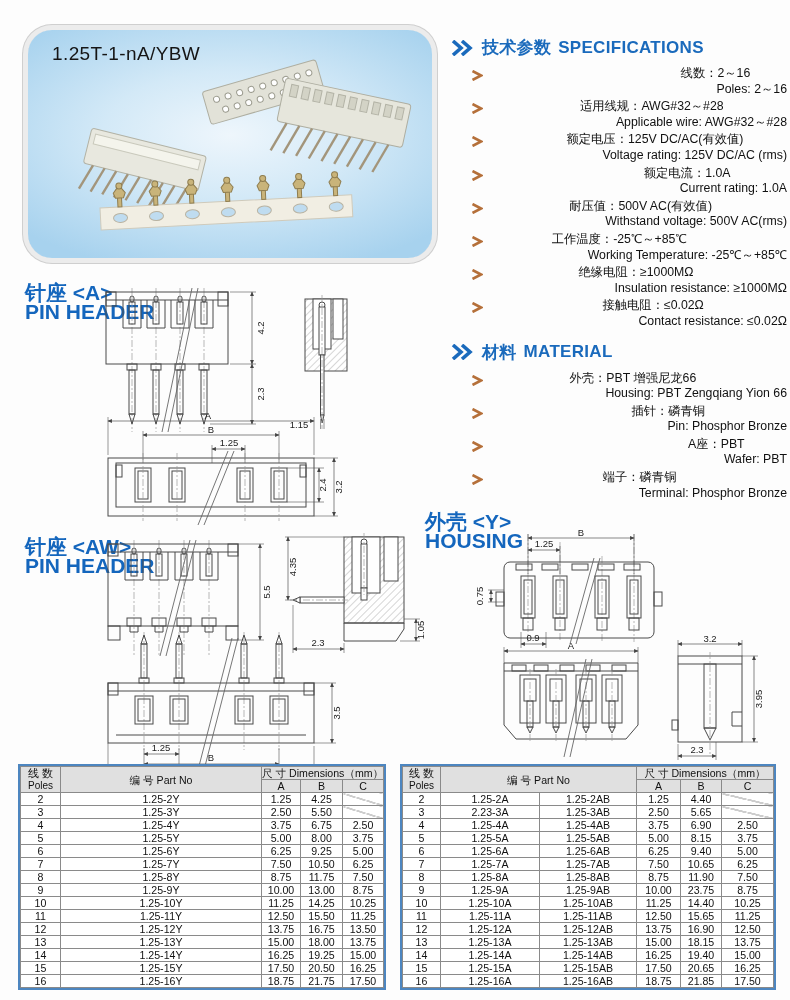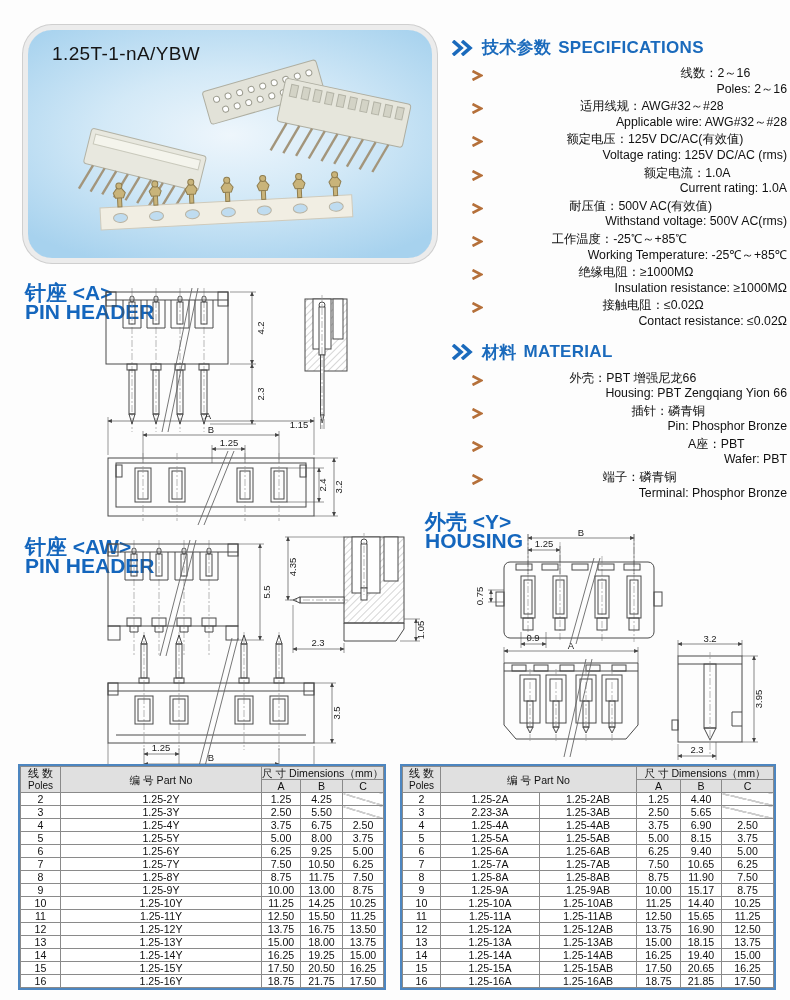--- a/index.html
+++ b/index.html
@@ -870,21 +870,21 @@
             <td>1.25-8AB</td>
             <td>8.75</td>
             <td>11.90</td>
             <td>7.50</td>
           </tr>
           <tr>
             <td>9</td>
             <td>1.25-9A</td>
             <td>1.25-9AB</td>
             <td>10.00</td>
-            <td>15.17</td>
+            <td>23.75</td>
             <td>8.75</td>
           </tr>
           <tr>
             <td>10</td>
             <td>1.25-10A</td>
             <td>1.25-10AB</td>
             <td>11.25</td>
             <td>14.40</td>
             <td>10.25</td>
           </tr>

